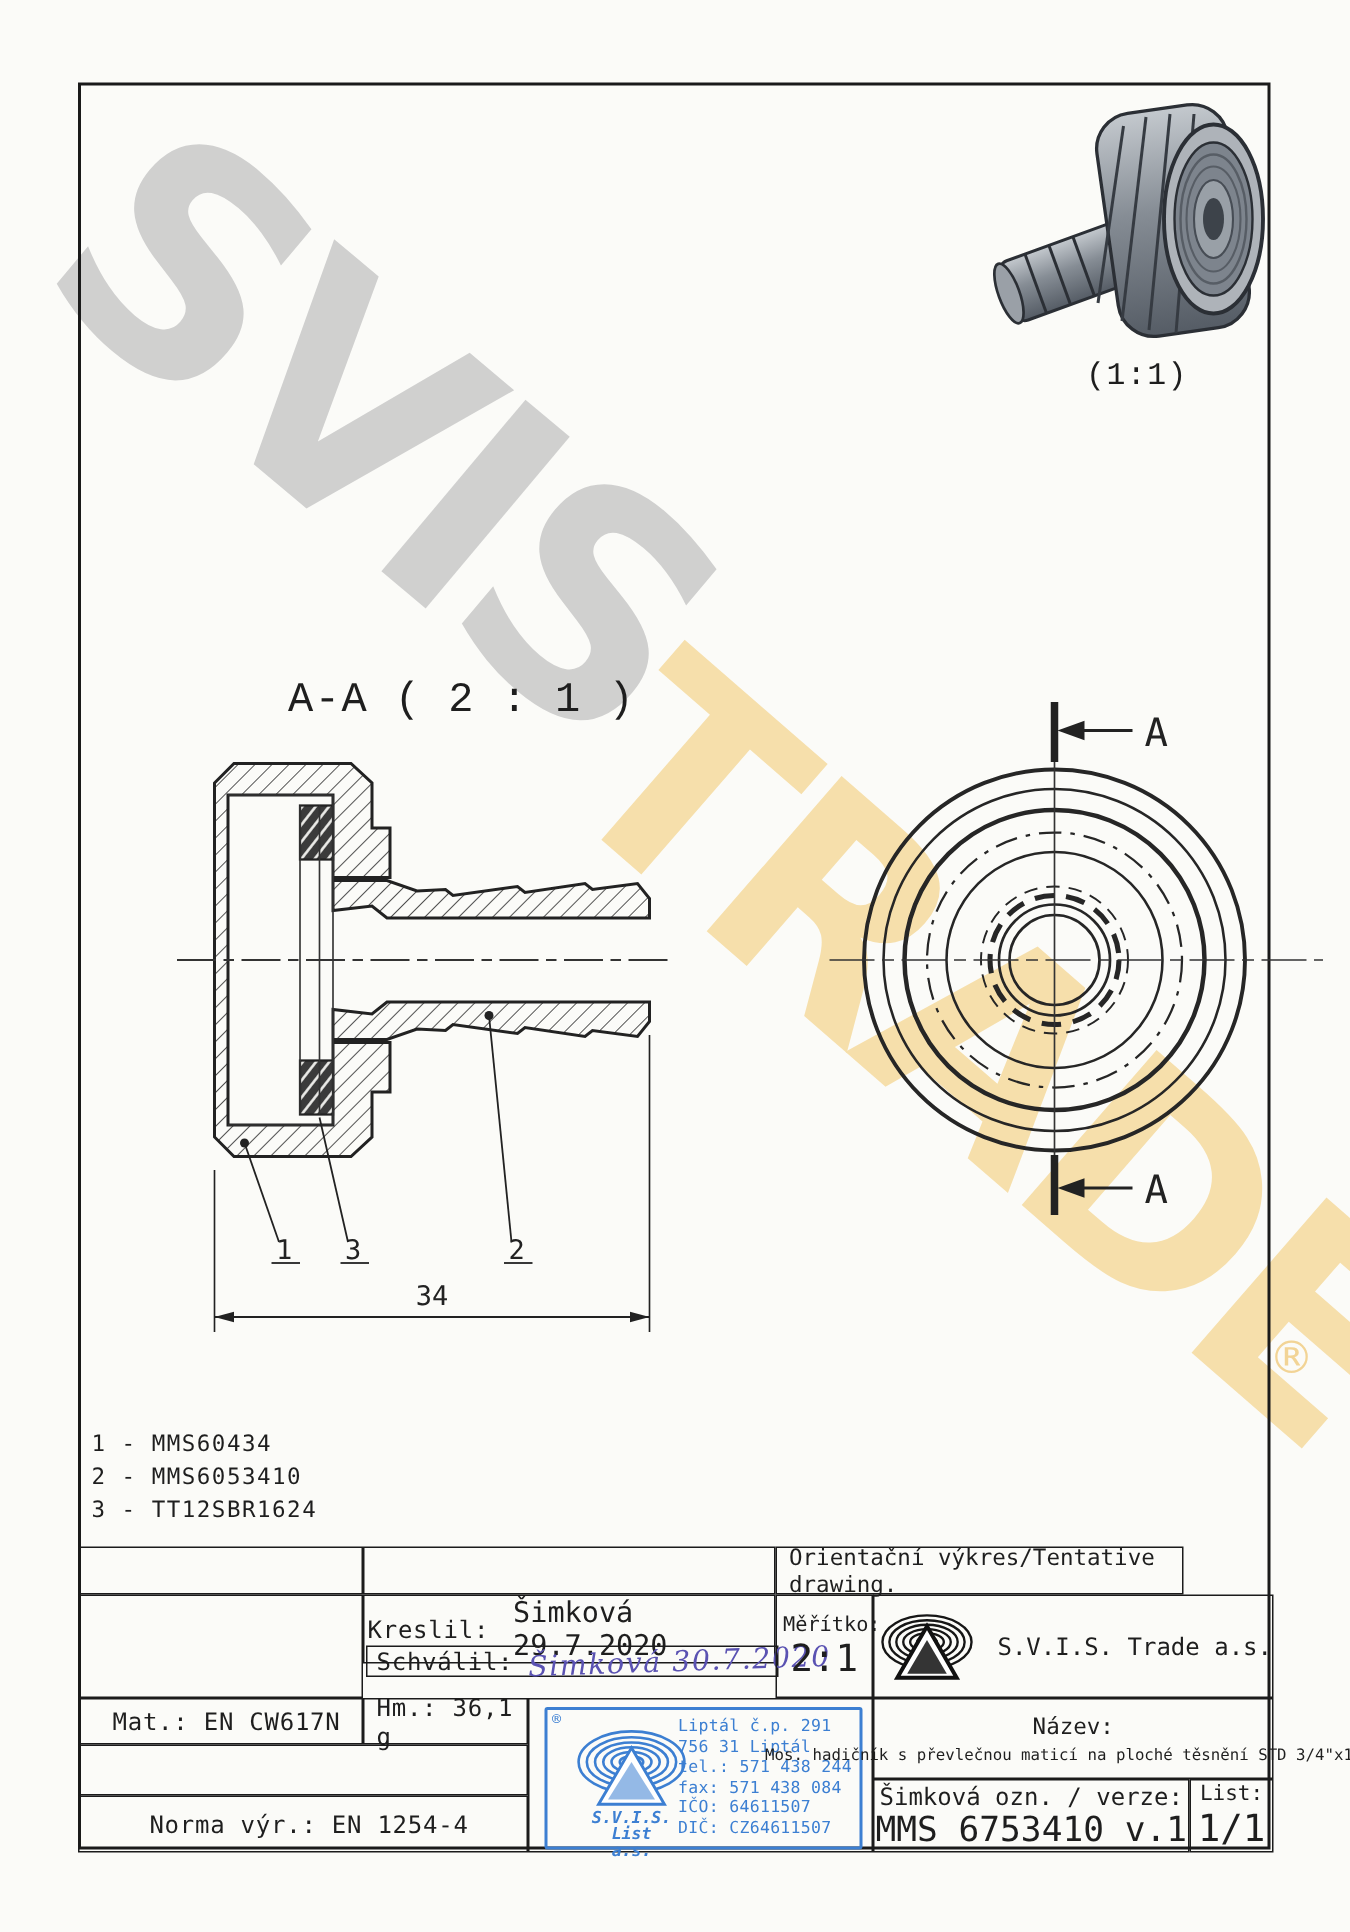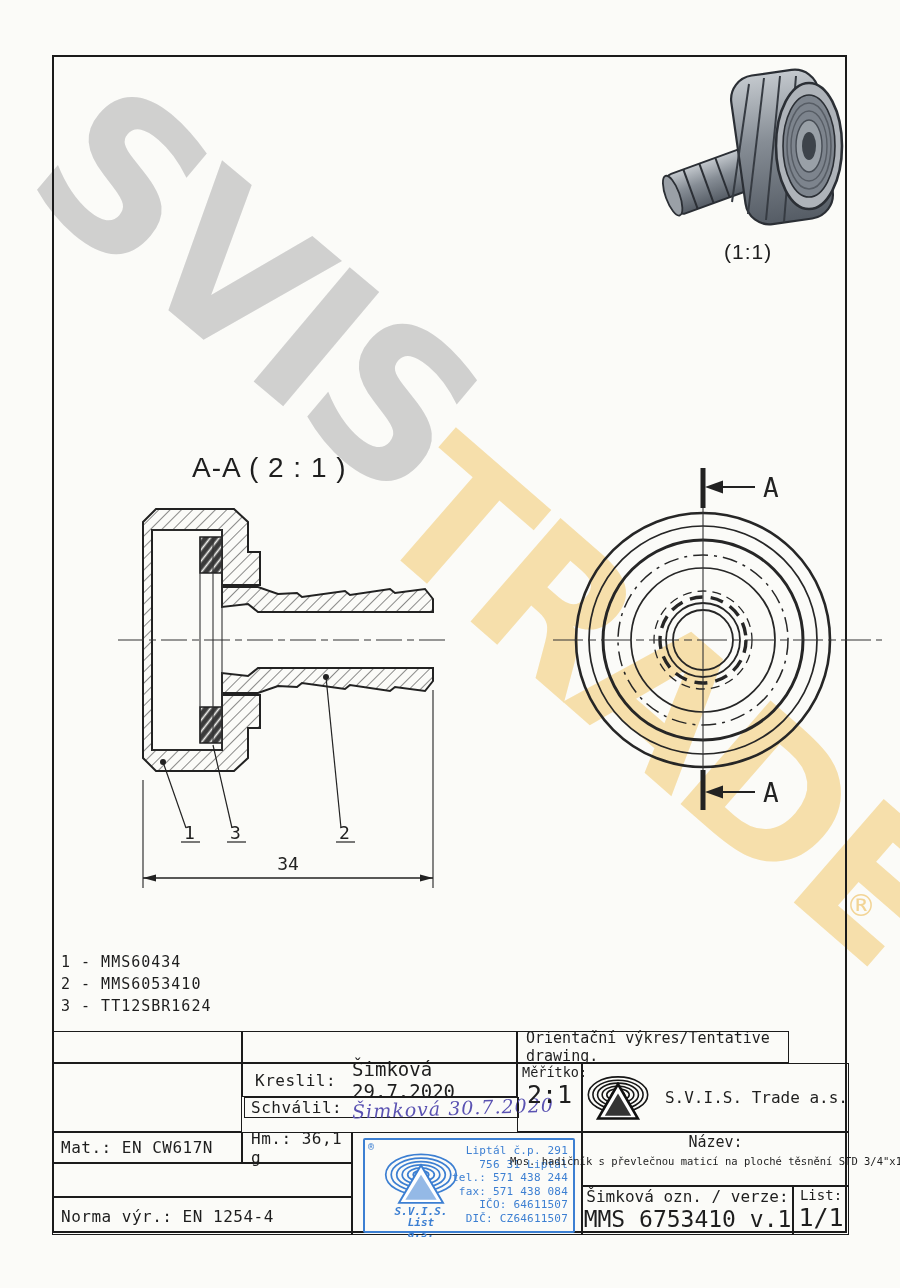--- a/index.html
+++ b/index.html
@@ -15,40 +15,40 @@
   
   .wm{position:absolute;left:0;top:0;white-space:nowrap;font-weight:bold;
       font-family:"DejaVu Sans", "Liberation Sans", sans-serif;pointer-events:none;}
   #wm-svis{transform:translate(142px,40px) rotate(40deg);transform-origin:0 0;
     font-size:205px;letter-spacing:-10px;color:#c6c6c6;opacity:.8;}
   #wm-trade{transform:translate(480px,398px) rotate(41deg);transform-origin:0 0;
     font-size:188px;letter-spacing:-6px;color:#f2c althou96e;color:#f2c96e;opacity:.55;}
   #wm-reg{position:absolute;left:846px;top:888px;font-size:30px;color:#f0c876;opacity:.75;
     font-family:"DejaVu Sans", sans-serif;}
   
-  .tech{font-family:Liberation Sans, sans-serif;text-align:center;}
+  .tech{font-family:Liberation Mono, monospace;text-align:center;}
   #section-title{position:absolute;left:192px;top:423px;font-size:28px;letter-spacing:1px;margin-top:29px;}
   #iso-scale{position:absolute;left:724px;top:240px;font-size:21px;letter-spacing:1px;}
   
   #parts-list{position:absolute;left:61px;top:951px;font-size:15px;line-height:22px;letter-spacing:1px;}
   
   .cell{position:absolute;box-sizing:border-box;border:1.6px solid #1b1b1b;
         display:flex;align-items:center;background:transparent;}
   .lbl{font-size:16px;letter-spacing:.5px;}
   .sm{font-size:15px;}
   .big{font-size:25px;}
-  .pad{padding-left:8px;}
-  .col{flex-direction:column;}
+  .pad{padding-left:8px;justify-content:center;}
+  .col{flex-direction:column;justify-content:center;}
   #sig{font-family:"DejaVu Serif", serif;font-style:italic;font-size:19px;
        color:#5a52b2;transform:rotate(-2deg);letter-spacing:1px;white-space:nowrap;}
   
   #stamp-box{position:absolute;left:10px;top:5px;width:208px;height:91px;
     border:2.5px solid #3c7fd2;border-radius:2px;color:#3c7fd2;}
   #stamp-box .reg{position:absolute;left:3px;top:1px;font-size:10px;}
-  #stamp-lines{position:absolute;right:5px;top:4px;text-align:right;
+  #stamp-lines{position:absolute;right:5px;top:4px;text-align:left;
     font-size:11px;line-height:13.6px;letter-spacing:.2px;}
   #stamp-co{position:absolute;left:14px;top:66px;width:84px;text-align:center;
     font-size:11px;font-weight:bold;font-style:italic;line-height:11px;}
   svg text{font-family:"DejaVu Sans Mono", monospace;fill:#222;}
 </style>
 </head>
 <body>
 
 <div class="wm" id="wm-svis">SVIS</div>
 <div class="wm" id="wm-trade">TRADE</div>
@@ -177,21 +177,21 @@
   <div>3 - TT12SBR1624</div>
 </div>
 
 <div class="cell" style="left:52px;top:1031px;width:190px;height:32px"></div>
 <div class="cell" style="left:242px;top:1031px;width:275px;height:32px"></div>
 <div class="cell sm" style="left:517px;top:1031px;width:272px;height:32px;padding-left:8px">
   <span>Orientační výkres/Tentative drawing.</span>
 </div>
 
 <div class="cell" style="left:52px;top:1063px;width:190px;height:69px"></div>
-<div class="cell" style="left:242px;top:1063px;width:275px;height:34px;padding-left:12px">
+<div class="cell" style="left:242px;top:1063px;width:275px;height:46px;padding-left:2px">
   <span class="lbl">Kreslil:</span>
   <span style="font-size:19px;margin-left:16px">Šimková 29.7.2020</span>
 </div>
 <div class="cell" style="left:244px;top:1097px;width:275px;height:21px;padding-left:6px">
   <span class="lbl">Schválil:</span>
   <span id="sig" style="margin-left:10px">Šimková 30.7.2020</span>
 </div>
 <div class="cell col" style="left:517px;top:1063px;width:65px;height:69px">
   <span style="font-size:13.5px;align-self:flex-start;padding-left:4px">Měřítko:</span>
   <span class="big">2:1</span>

